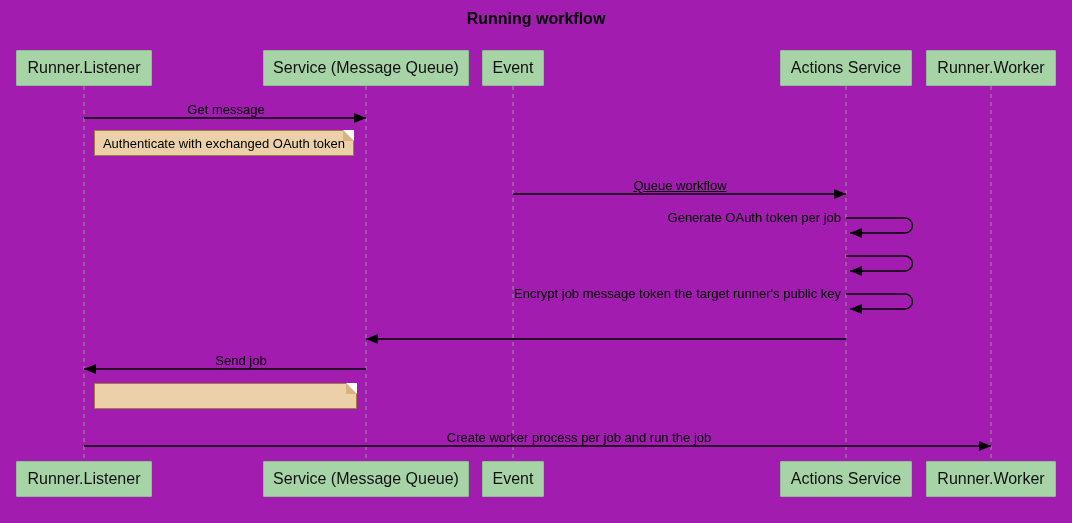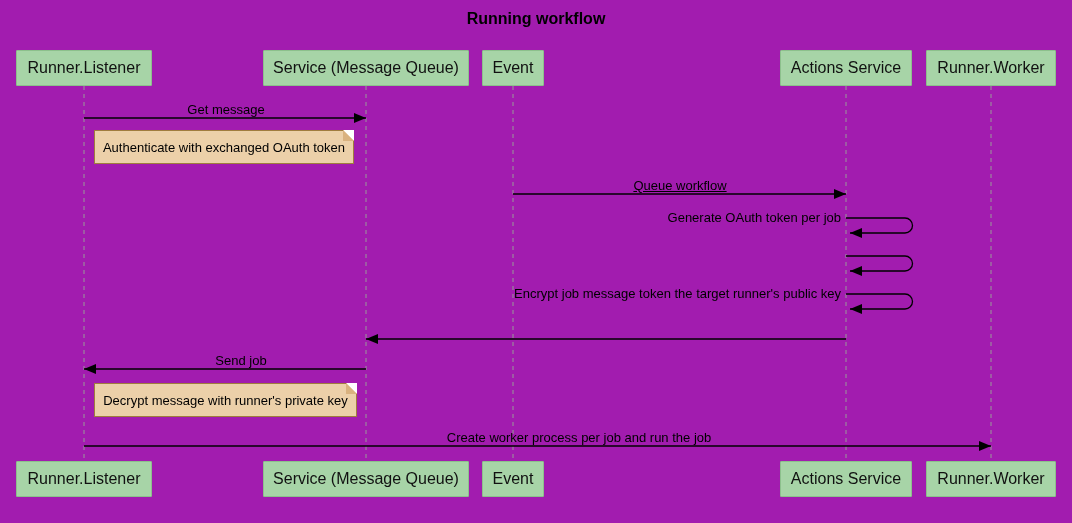--- a/index.html
+++ b/index.html
@@ -41,21 +41,21 @@
     color: #000;
     white-space: nowrap;
     transform: translateX(-50%);
   }
   .msg-label.self {
     transform: none;
     text-align: left;
   }
   .note {
     position: absolute;
-    height: 34px;
+    height: 26px;
     background: #ecd0a9;
     border: 1px solid #a07c3e;
     box-sizing: border-box;
     display: flex;
     align-items: center;
     justify-content: center;
     font-size: 13px;
     color: #000;
     white-space: nowrap;
   }
@@ -122,18 +122,17 @@
   <div class="msg-label self" style="right:231px; top:286px;">Encrypt job message token the target runner's public key</div>
   <div class="msg-label" style="left:241px; top:353px;text-align:center;">Send job</div>
   <div class="msg-label" style="left:555px; top:430px;margin-left:24px;">Create worker process per job and run the job</div>
 
   <div class="note" style="left:94px; top:130px; width:260px;">
     <span>Authenticate with exchanged OAuth token</span>
     <span class="fold-cut"></span>
     <span class="fold-flap"></span>
   </div>
   <div class="note" style="left:94px; top:383px; width:263px;">
-    <span>Decrypt message with runner's private key</span>
     <span class="fold-cut"></span>
     <span class="fold-flap"></span>
   </div>
 
 </div>
 
 </body></html>

